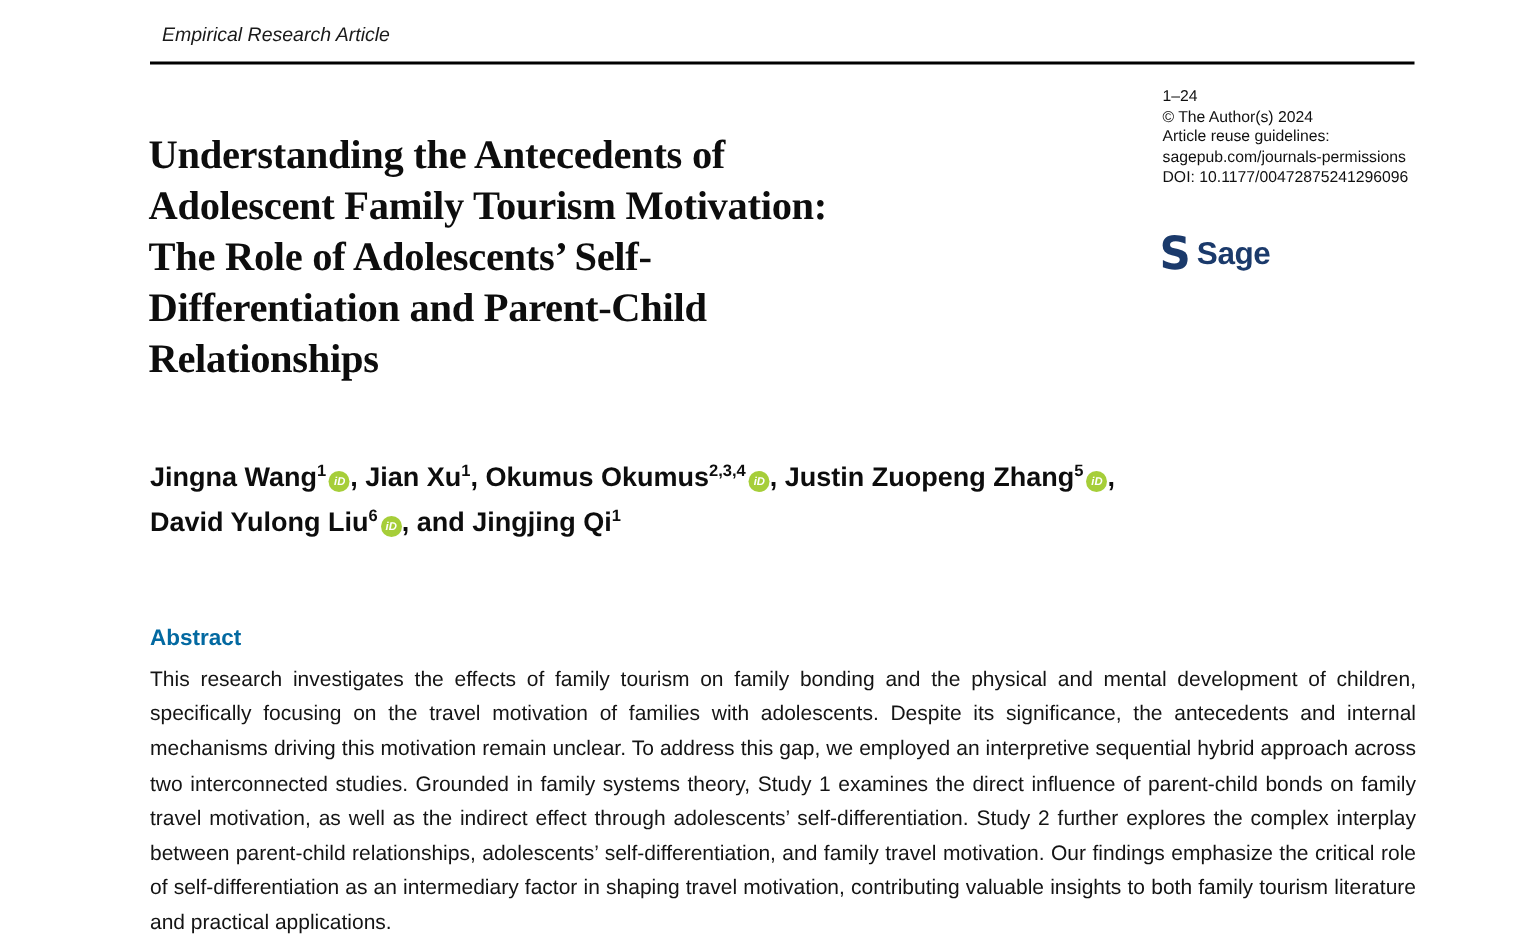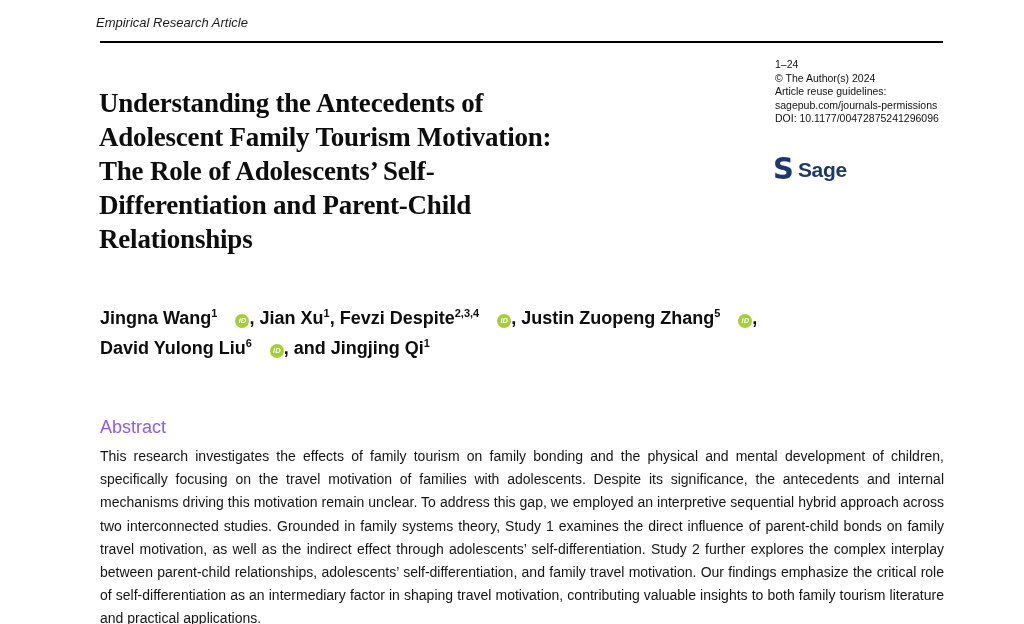--- a/index.html
+++ b/index.html
@@ -8,21 +8,21 @@
     position: relative;
     width: 1024px;
     height: 624px;
     background: #ffffff;
     font-family: "Liberation Sans", sans-serif;
     color: #141414;
     overflow: hidden;
   }
   .eyebrow {
     position: absolute;
-    left: 96px; top: 15px;
+    left: 108px; top: 15px;
     font-size: 13px;
     font-style: italic;
     font-weight: 500;
     color: #1a1a1a;
   }
   .rule {
     position: absolute;
     left: 100px; top: 41px;
     width: 843px; height: 2px;
     background: #000000;
@@ -84,33 +84,33 @@
     display: inline-block;
     width: 14px; height: 14px;
     border-radius: 50%;
     background: #a6ce39;
     color: #ffffff;
     font-size: 7.5px;
     font-weight: 700;
     text-align: center;
     line-height: 14px;
     vertical-align: 1px;
-    margin-left: 18px;
+    margin-left: 2px;
     font-style: italic;
   }
   .abstract {
     position: absolute;
     left: 100px; top: 417px;
     width: 844px;
   }
   .abstract-heading {
-    font-size: 18px;
-    font-weight: 400;
+    font-size: 15px;
+    font-weight: 700;
     margin: 0 0 7px 0;
-    color: #8b5cf6;
+    color: #0369a1;
   }
   .abstract-body {
     font-size: 14px;
     line-height: 23.2px;
     text-align: justify;
     margin: 0;
     color: #141414;
   }
 </style>
 </head>
@@ -139,21 +139,21 @@
 
   <div class="sage-logo">
     <span class="sage-s">S</span>
     <span class="sage-word">Sage</span>
   </div>
 
   <div class="authors">
     <div class="author-line">
       <span><span>Jingna Wang</span><sup>1</sup><span class="orcid">iD</span><span>, </span></span>
       <span><span>Jian Xu</span><sup>1</sup><span>, </span></span>
-      <span><span>Fevzi Despite</span><sup>2,3,4</sup><span class="orcid">iD</span><span>, </span></span>
+      <span><span>Okumus Okumus</span><sup>2,3,4</sup><span class="orcid">iD</span><span>, </span></span>
       <span><span>Justin Zuopeng Zhang</span><sup>5</sup><span class="orcid">iD</span><span>,</span></span>
     </div>
     <div class="author-line">
       <span><span>David Yulong Liu</span><sup>6</sup><span class="orcid">iD</span><span>, and </span></span>
       <span><span>Jingjing Qi</span><sup>1</sup></span>
     </div>
   </div>
 
   <div class="abstract">
     <h2 class="abstract-heading">Abstract</h2>

